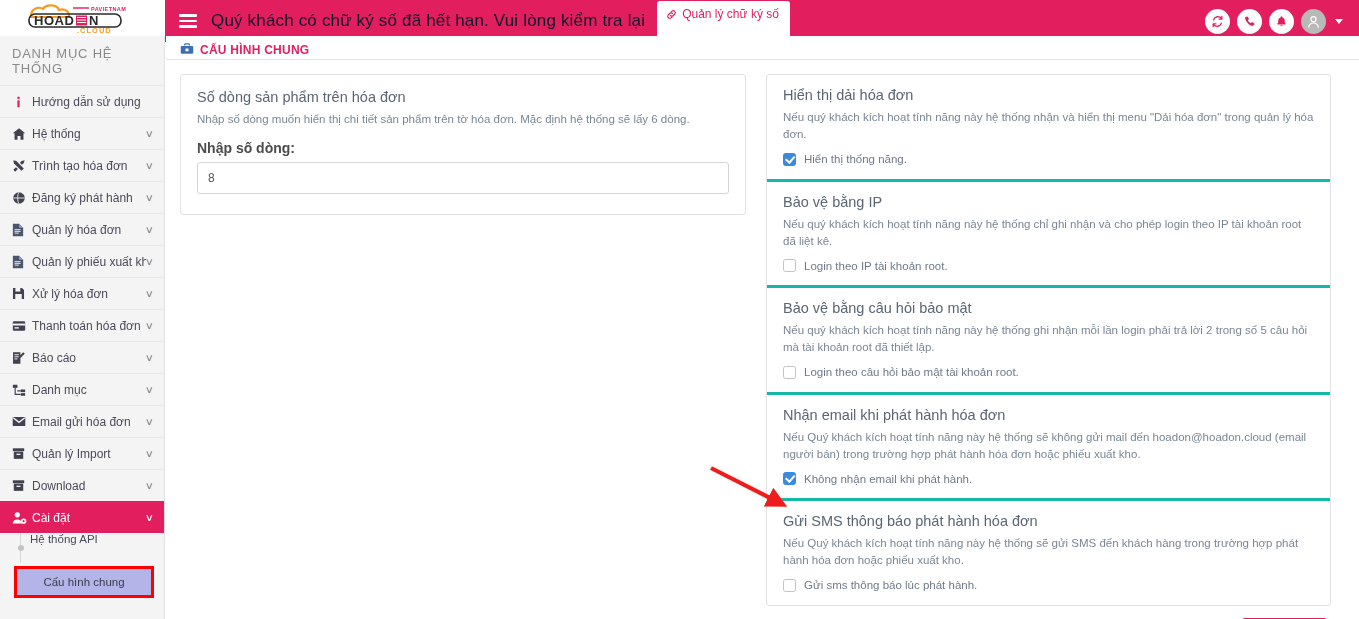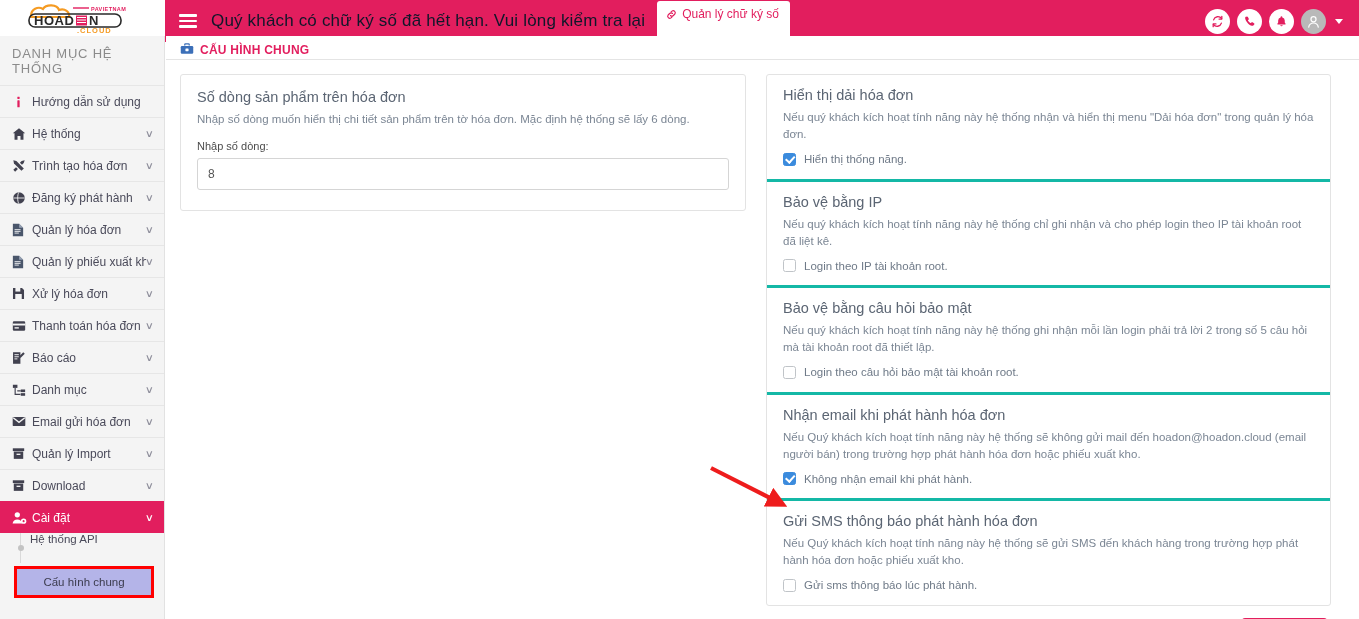--- a/index.html
+++ b/index.html
@@ -114,21 +114,21 @@
   }
   #breadcrumb .bc-text {
     color: #e21e5e; font-size: 12px; font-weight: bold; letter-spacing: .02em;
   }
   #content-wrap { padding: 14px 16px 0 14px; display: flex; gap: 20px; align-items: flex-start; }
   .panel { background: #ffffff; border: 1px solid #e3e3e3; border-radius: 3px; }
   #panel-left { width: 566px; flex: 0 0 566px; padding: 14px 16px 20px 16px; }
   #panel-right { flex: 1 1 auto; width: 565px; }
   .sec-title { font-size: 14.5px; color: #5b6573; margin: 0 0 6px 0; font-weight: normal; }
   .sec-desc { font-size: 11.5px; color: #7b8694; line-height: 1.5; margin: 0; }
-  .field-label { font-size: 11px; color: #4c4c4c; font-weight: normal; margin: 12px 0 6px 0; }
+  .field-label { font-size: 14px; color: #4c4c4c; font-weight: bold; margin: 12px 0 6px 0; }
   #lines-input {
     width: 100%; height: 32px; border: 1px solid #d5d5d5; border-radius: 3px;
     padding: 0 10px; font-size: 12px; color: #555; font-family: "Liberation Sans", sans-serif;
     outline: none; background: #fff;
   }
   .opt-block { padding: 12px 16px 13px 16px; border-bottom: 3px solid #14b8a6; }
   .opt-block:last-child { border-bottom: none; }
   .cb-row { display: flex; align-items: center; gap: 8px; margin-top: 9px; }
   .cbx {
     width: 13px; height: 13px; flex: 0 0 13px; border: 1px solid #c0c4c8;

